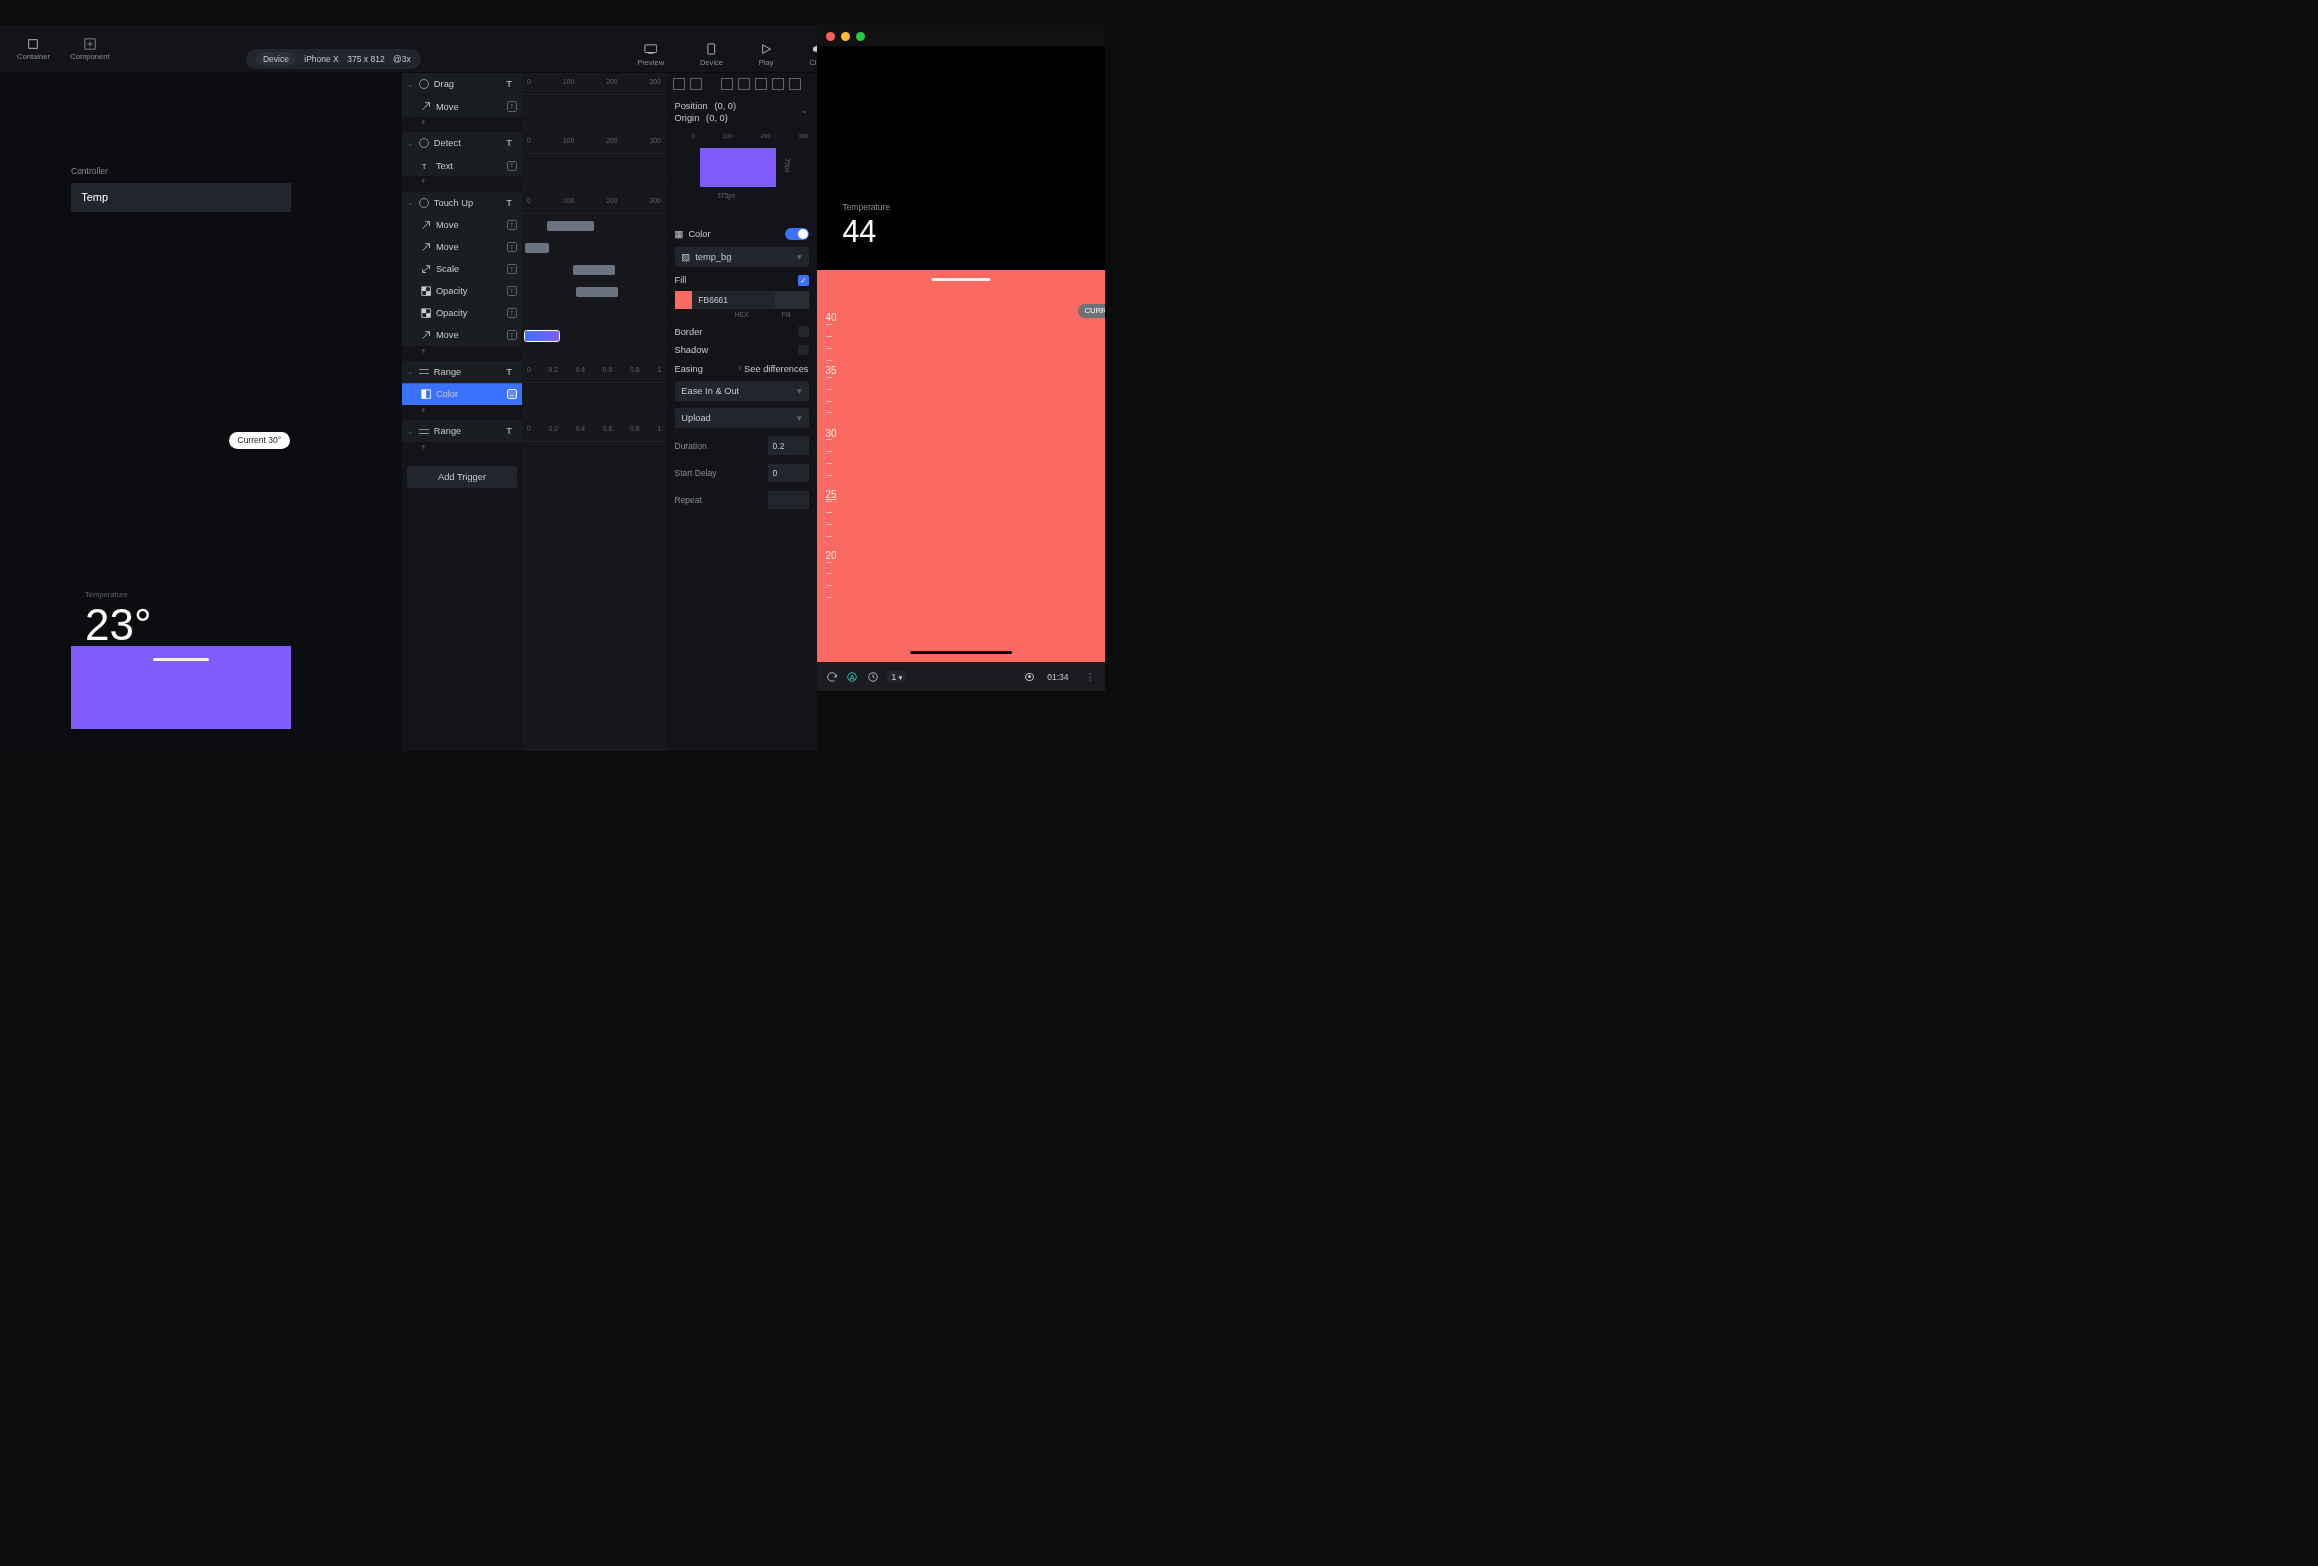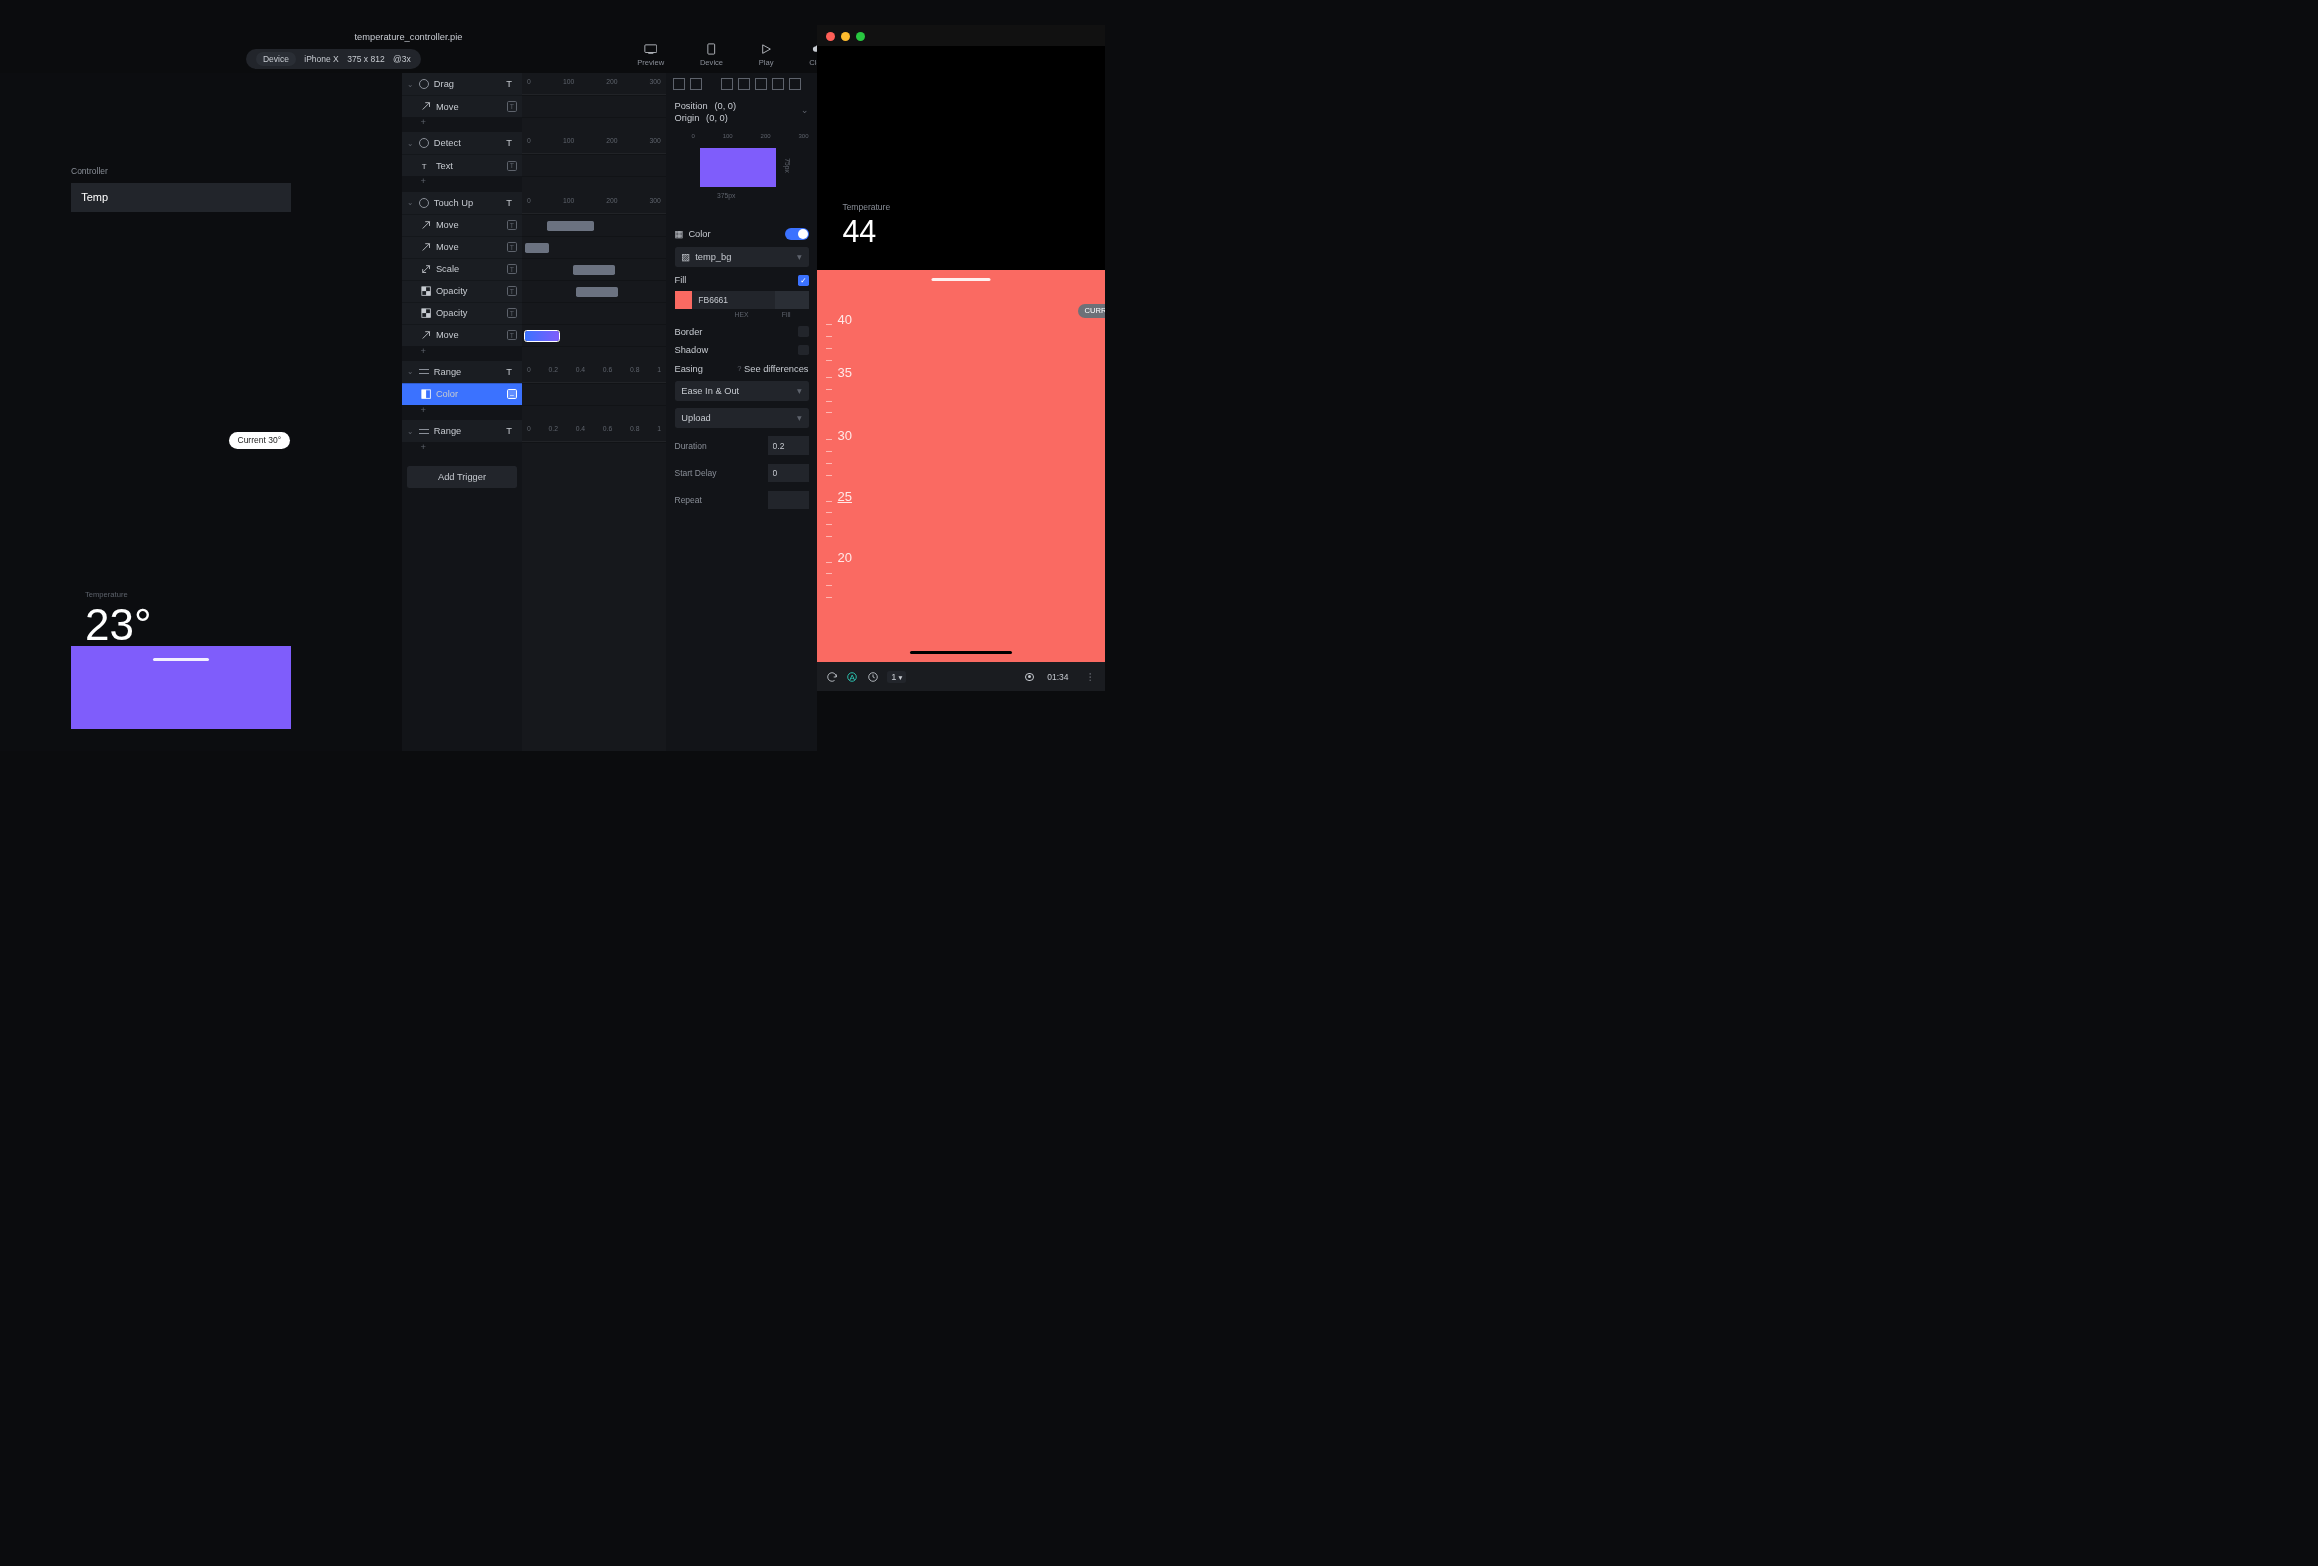--- a/index.html
+++ b/index.html
@@ -96,39 +96,59 @@
   .traffic{position:absolute;left:8.5px;top:6.8px;display:flex;gap:6px;}
   .traffic span{width:9.3px;height:9.3px;border-radius:50%;}
   .t-red{background:#ff5f57;}.t-yel{background:#febc2e;}.t-grn{background:#28c840;}
   .device-screen{position:absolute;left:0;top:20.3px;right:0;bottom:29px;background:#000;overflow:hidden;}
   .pv-temp-label{position:absolute;left:25.4px;top:156px;font-size:8.5px;color:var(--text-dim);}
   .pv-temp-val{position:absolute;left:25.4px;top:168px;font-size:30.5px;font-weight:500;color:#fff;}
   .pv-bg{position:absolute;left:0;top:224px;right:0;bottom:0;background:var(--coral);}
   .pv-handle{position:absolute;left:50%;top:8.5px;width:59px;height:2.5px;background:rgba(255,255,255,.9);border-radius:1.7px;transform:translateX(-50%);}
   .pv-home{position:absolute;left:50%;bottom:8.5px;width:102px;height:3.4px;background:#000;border-radius:1.7px;transform:translateX(-50%);}
   .pv-scale{position:absolute;left:8.5px;top:0;bottom:0;width:25.4px;}
-  .pv-scale .major{position:absolute;left:12px;font-size:13px;color:rgba(255,255,255,.85);}
+  .pv-scale .major{position:absolute;left:0;font-size:10px;color:rgba(255,255,255,.85);}
   .pv-scale .tick{position:absolute;left:0;width:6.8px;height:0.8px;background:rgba(255,255,255,.5);}
   .pv-current-badge{position:absolute;right:-37px;top:34px;background:#6d7178;color:#fff;font-size:7.6px;padding:2.5px 6.8px;border-radius:8.5px 0 0 8.5px;}
   .pv-current-badge span{color:#fff;font-size:7.6px;}
   .pv-controls{position:absolute;left:0;right:0;bottom:0;height:29px;background:#1a1c20;display:flex;align-items:center;padding:0 8.5px;gap:8.5px;}
   .pv-controls .ico{width:12px;height:12px;color:var(--text-dim);}
   .pv-controls .time{color:var(--text);font-size:8.5px;margin-left:5.1px;}
   .pv-controls .rec{width:8.5px;height:8.5px;border:0.8px solid var(--text);border-radius:50%;position:relative;margin-left:auto;}
   .pv-controls .rec::after{content:"";position:absolute;inset:1.7px;background:var(--text);border-radius:50%;}
   .pv-controls .more{margin-left:8.5px;color:var(--text-dim);letter-spacing:1.7px;}
   .pv-zoom{background:var(--bg3);padding:0.8px 4.2px;border-radius:2.5px;font-size:7.6px;}
 
   svg{display:block;}
 </style>
 </head>
 <body>
 <div id="app">
 
 <div class="file-title">temperature_controller.pie</div>
+<div class="toolbar">
+  <div class="tool-btn">
+    <div class="ico">
+          <svg width="12" height="12" viewBox="0 0 14 14">
+            <rect x="2" y="2" width="10" height="10" fill="none" stroke="#c7cbd1"></rect>
+          </svg>
+        </div>
+    <div class="lbl">Container</div>
+  </div>
+  <div class="tool-btn">
+    <div class="ico">
+          <svg width="12" height="12" viewBox="0 0 14 14">
+            <rect x="1" y="1" width="12" height="12" fill="none" stroke="#8a8f98"></rect>
+            <line x1="7" y1="4" x2="7" y2="10" stroke="#8a8f98"></line>
+            <line x1="4" y1="7" x2="10" y2="7" stroke="#8a8f98"></line>
+          </svg>
+        </div>
+    <div class="lbl">Component</div>
+  </div>
+</div>
 <div class="device-pill">
   <span class="dev-label">Device</span>
   <span>iPhone X</span>
   <span>375 x 812</span>
   <span>@3x</span>
 </div>
 <div class="right-tools">
   <div class="tool-btn">
     <div class="ico">
           <svg width="13.6" height="10.2" viewBox="0 0 16 12">

